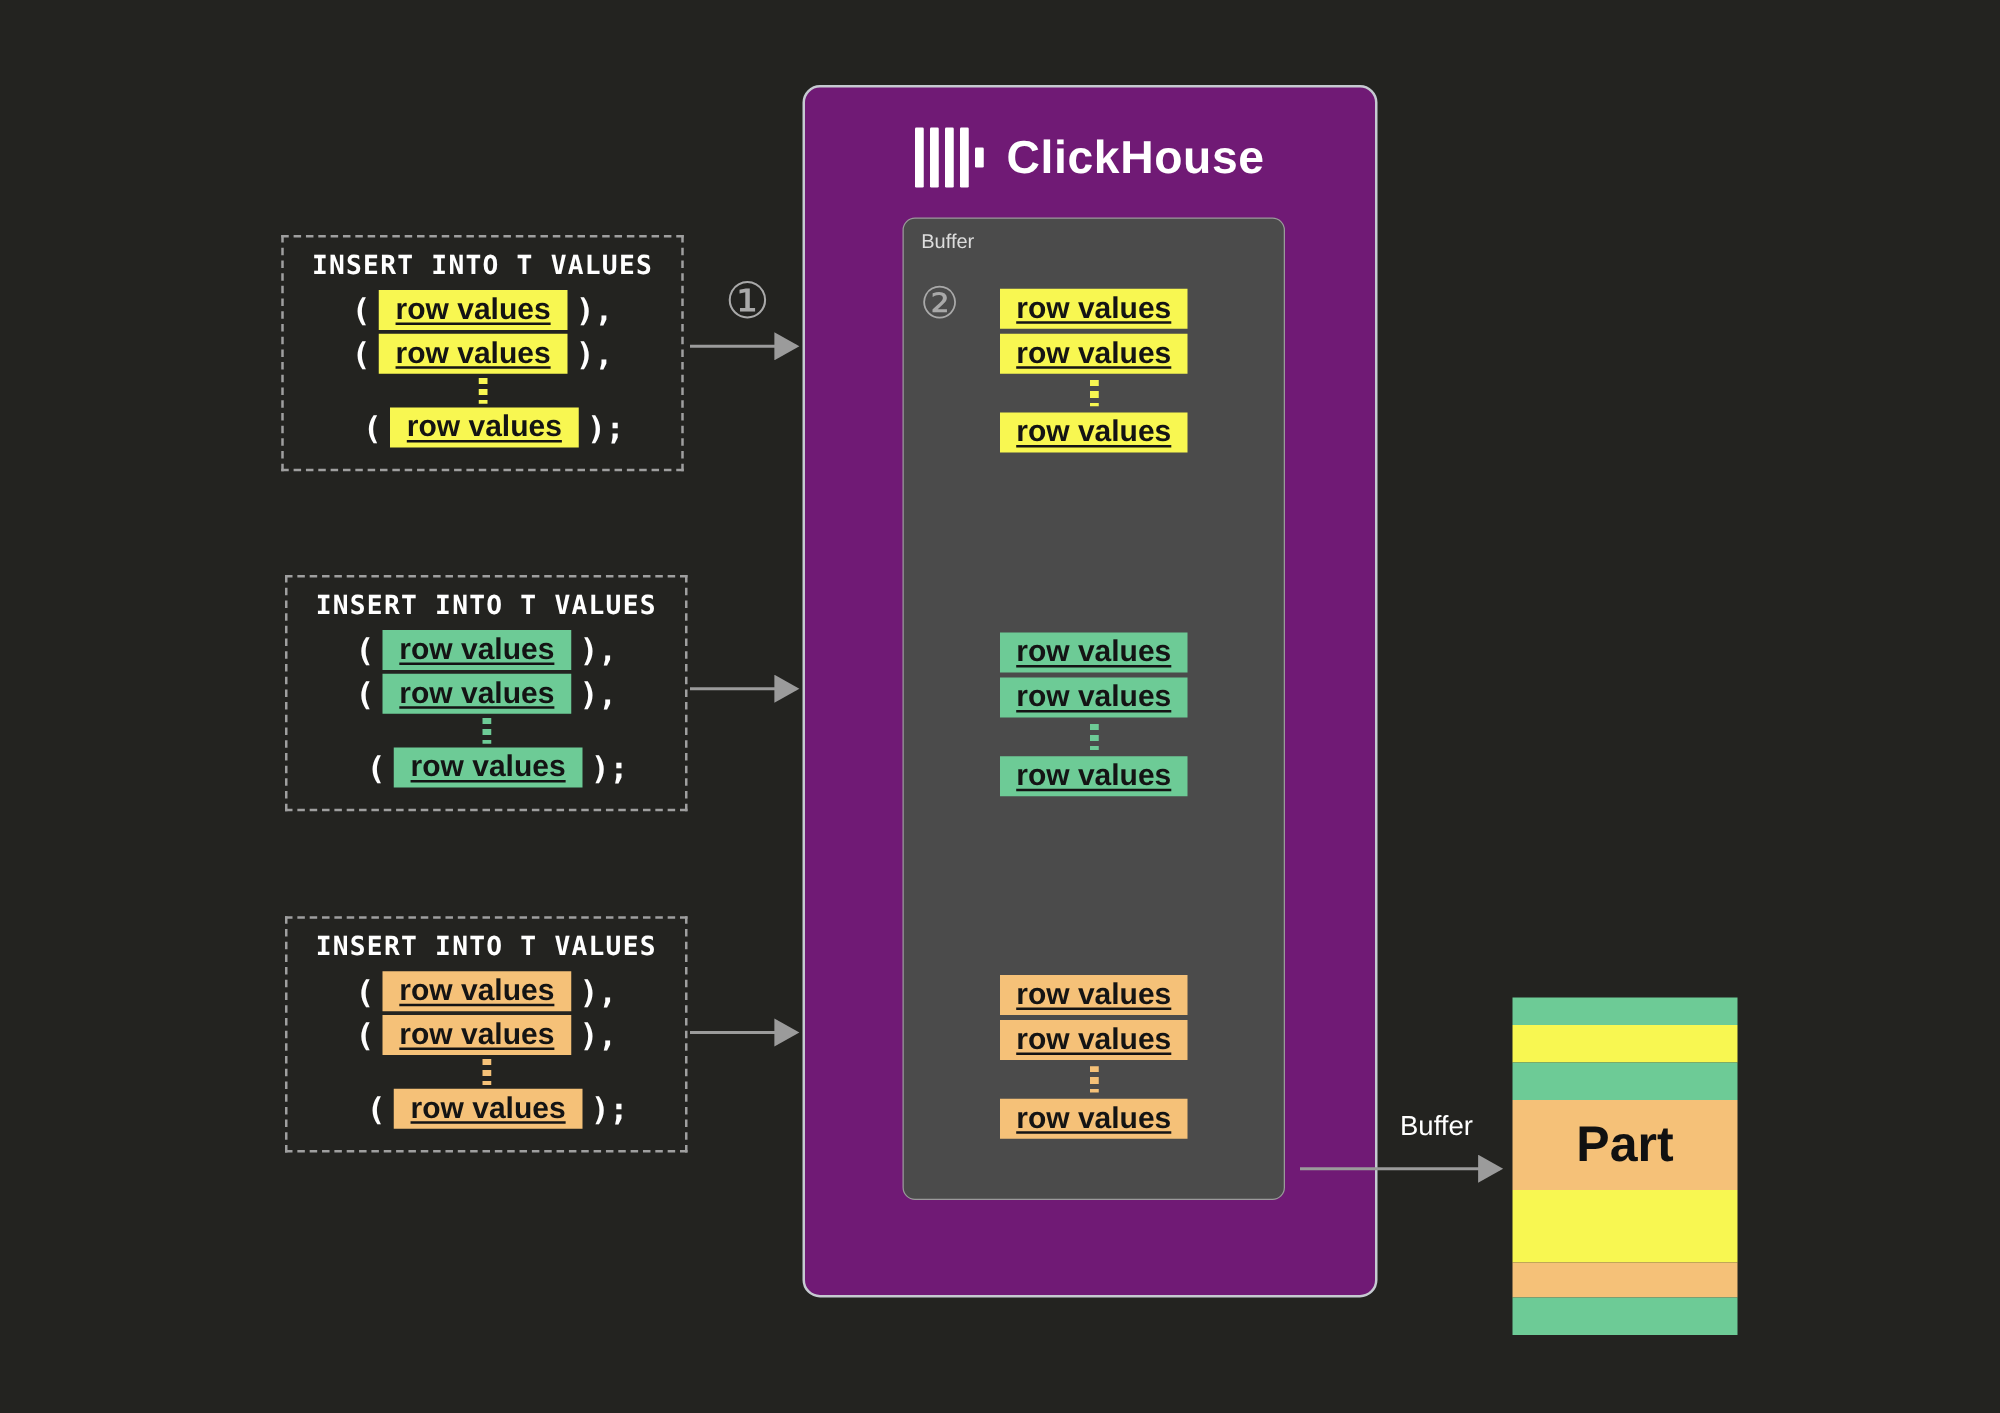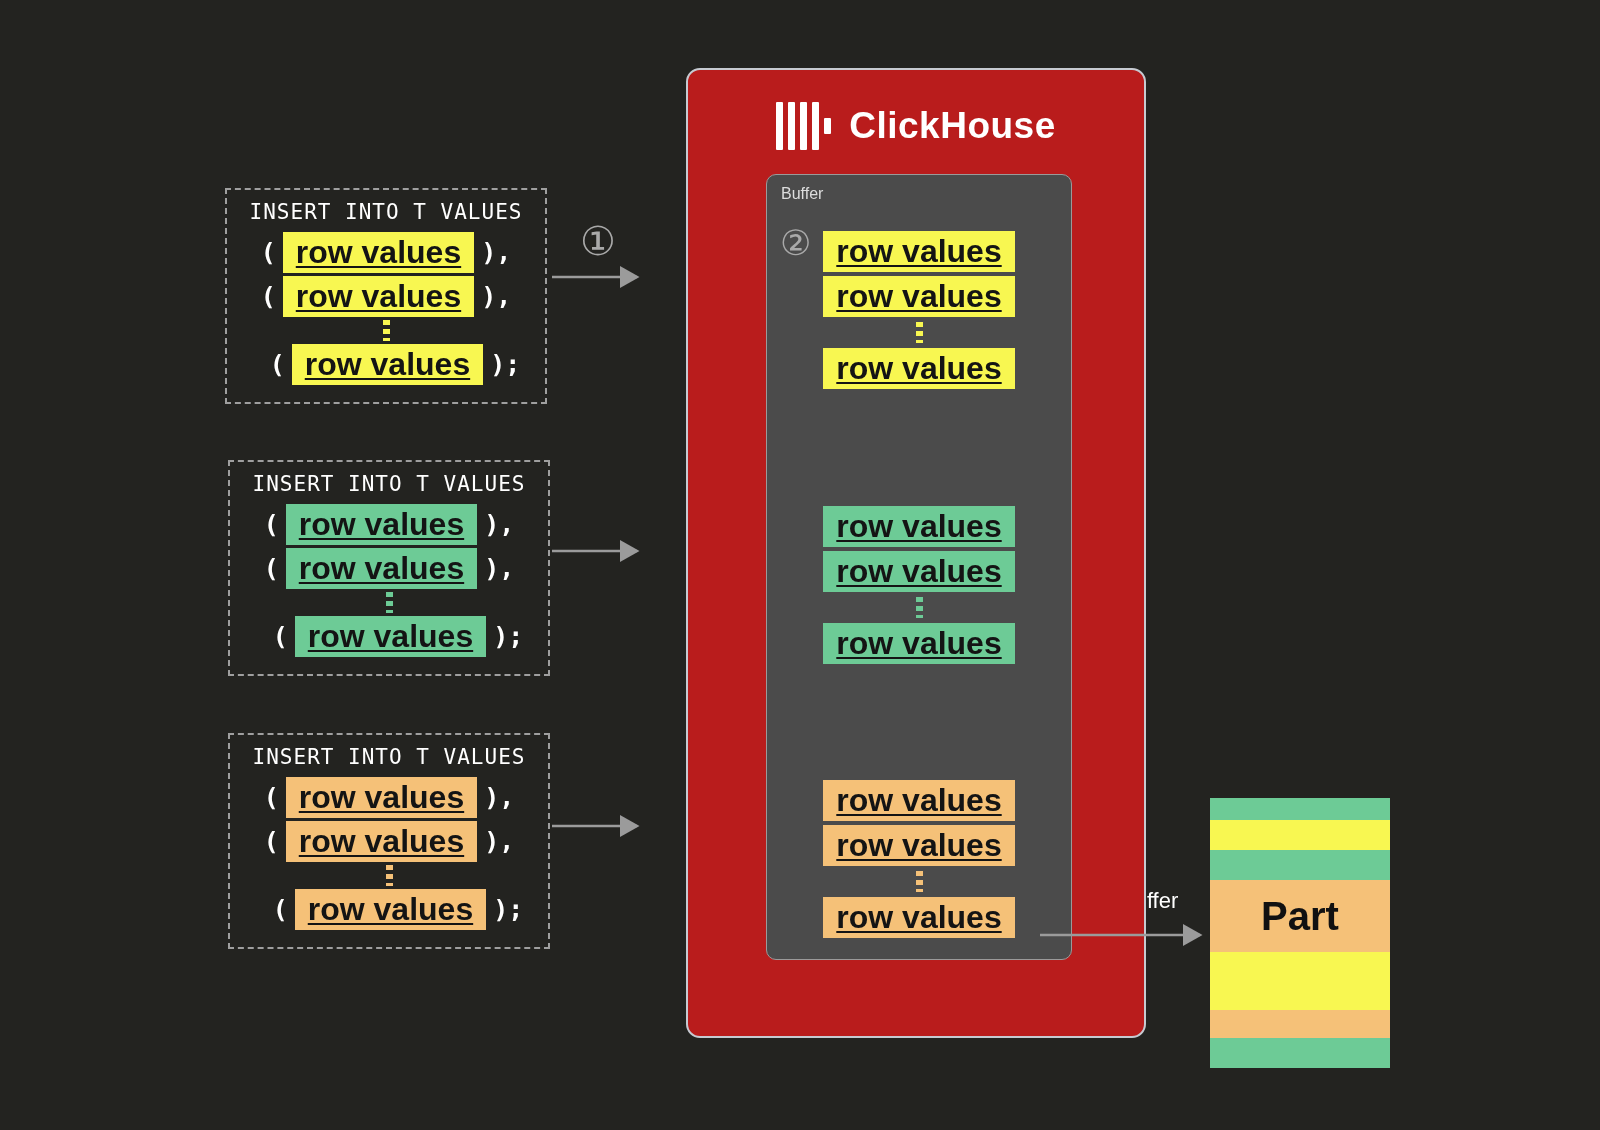--- a/index.html
+++ b/index.html
@@ -18,41 +18,41 @@
     width: 322px;
     border: 2px dashed #9f9f9f;
     padding: 10px 6px 14px 6px;
   }
   .ib1 { left: 225px; top: 188px; }
   .ib2 { left: 228px; top: 460px; }
   .ib3 { left: 228px; top: 733px; }
 
   .ins-header {
     font-family: "DejaVu Sans Mono", monospace;
-    font-weight: normal;
+    font-weight: bold;
     color: #ffffff;
     font-size: 21px;
     letter-spacing: 1px;
     text-align: center;
     margin-bottom: 8px;
     white-space: nowrap;
   }
   .code-row {
     display: flex; justify-content: center; align-items: center;
     gap: 7px; margin: 3px 0;
   }
   .code-row.last { transform: translateX(9px); }
   .paren {
     font-family: "DejaVu Sans Mono", monospace;
     font-weight: bold; color: #ffffff; font-size: 25px;
     white-space: nowrap;
   }
   .chip {
     display: inline-block;
-    font-weight: bold; font-size: 32px; color: #141414;
+    font-weight: bold; font-size: 24px; color: #141414;
     padding: 2px 13px;
     text-decoration: underline;
     text-decoration-thickness: 2px;
     text-underline-offset: 3px;
     white-space: nowrap;
   }
   .yellow { background: #f8f751; }
   .green  { background: #6dcb96; }
   .orange { background: #f5c178; }
 
@@ -67,23 +67,23 @@
     color: #a9a9a9;
     font-size: 40px;
     line-height: 1;
   }
   .step1 { left: 580px; top: 221px; }
   .step3 { left: 1056px; top: 883px; font-size: 38px; }
 
   
   .ch-box {
     position: absolute;
-    left: 686px; top: 68px;
+    left: 642px; top: 68px;
     width: 460px; height: 970px;
-    background: #b91c1c;
+    background: #701a75;
     border: 2px solid #c6cad1;
     border-radius: 14px;
   }
   .ch-header {
     position: absolute; top: 32px; left: 0; right: 0;
     display: flex; justify-content: center; align-items: center; gap: 18px;
   }
   .ch-logo { display: flex; align-items: center; gap: 5px; height: 48px; }
   .ch-logo .bar { width: 7px; height: 48px; background: #ffffff; border-radius: 1px; }
   .ch-logo .bar.small { height: 16px; }

